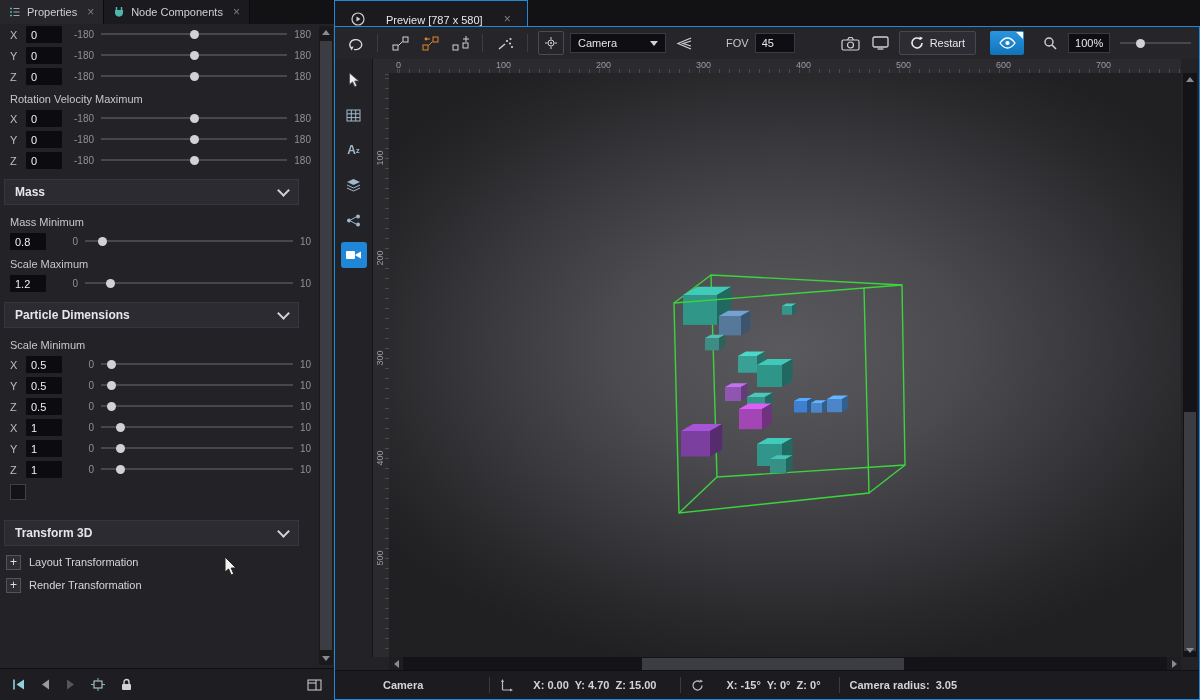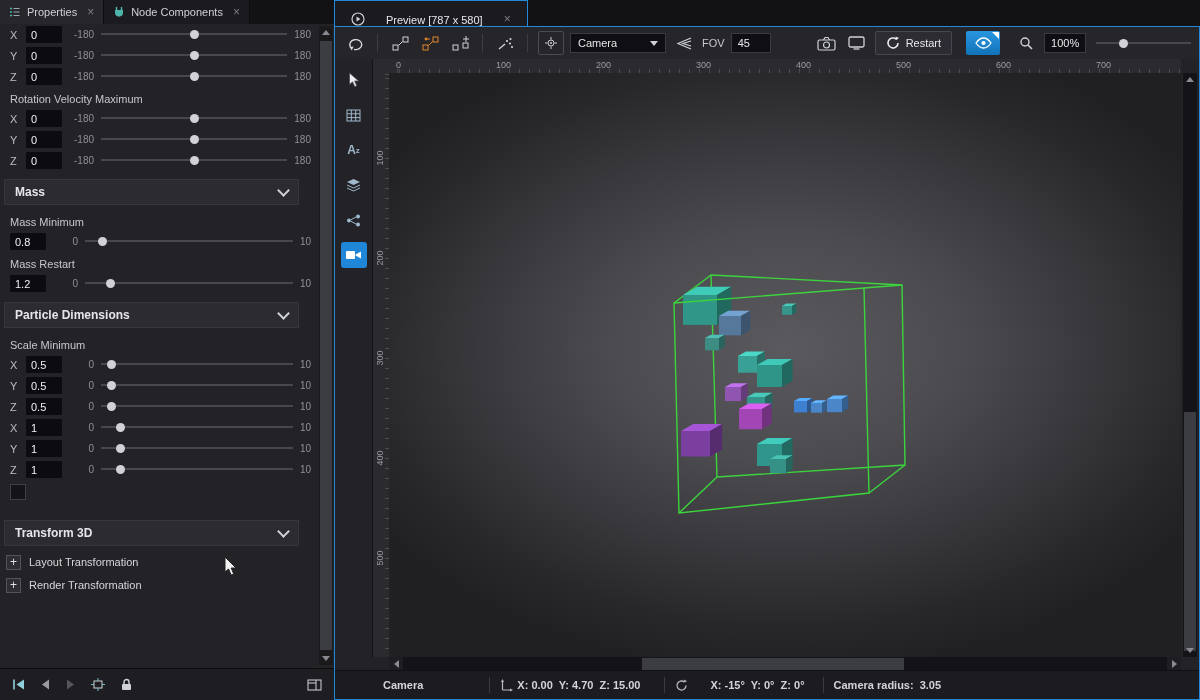--- a/index.html
+++ b/index.html
@@ -184,21 +184,21 @@
       <div class="prop-row">
         <span class="valbox">0.8</span>
         <span class="rlab minw">0</span>
         <div class="slider">
             <div class="track"></div>
             <div class="thumb" style="left: 8%;"></div>
           </div>
         <span class="rlab">10</span>
       </div>
 
-      <div class="group-label">Mass Restart</div>
+      <div class="group-label">Scale Maximum</div>
       <div class="prop-row">
         <span class="valbox">1.2</span>
         <span class="rlab minw">0</span>
         <div class="slider">
             <div class="track"></div>
             <div class="thumb" style="left: 12%;"></div>
           </div>
         <span class="rlab">10</span>
       </div>
 
@@ -402,21 +402,21 @@
         <div class="dropdown">
           <span>Camera</span>
           <span class="caret"></span>
         </div>
         <span class="tool-btn">
             <svg width="17" height="13" viewBox="0 0 17 13">
               <path d="M15 1 2 6.5 15 12" fill="none" stroke="#cfd2d6" stroke-width="1.2"></path>
               <path d="M15 4 7 6.5l8 2.5" fill="none" stroke="#cfd2d6" stroke-width="1.2"></path>
             </svg>
           </span>
-        <span style="color:#c6c6cc;">FOV</span>
+        <span style="color:#c6c6cc;margin-left:24px;">FOV</span>
         <div class="numbox">45</div>
         <span class="tool-btn" style="margin-left:38px;">
             <svg width="19" height="15" viewBox="0 0 19 15">
               <rect x="1" y="4" width="17" height="10" rx="1.5" fill="none" stroke="#cfd2d6" stroke-width="1.2"></rect>
               <circle cx="9.5" cy="9" r="3" fill="none" stroke="#cfd2d6" stroke-width="1.2"></circle>
               <path d="M6.5 4 8 1.5h3L12.5 4" fill="none" stroke="#cfd2d6" stroke-width="1.2"></path>
             </svg>
           </span>
         <span class="tool-btn">
             <svg width="17" height="14" viewBox="0 0 17 14">
@@ -585,21 +585,21 @@
 
       <div class="status-bar">
         <span style="margin-left:48px;">Camera</span>
         <div class="sb-sep" style="margin-left:66px;"></div>
         <span style="margin-left:10px;">
             <svg width="13" height="13" viewBox="0 0 13 13">
               <path d="M2.5 11h8.5M2.5 11V2" stroke="#b8bcc2" stroke-width="1.2"></path>
               <path d="M2.5 0 1 3h3zM13 11l-3-1.5v3z" fill="#b8bcc2"></path>
             </svg>
           </span>
-        <span style="margin-left:4px;white-space:pre;">X: 0.00  Y: 4.70  Z: 15.00</span>
+        <span style="margin-left:20px;white-space:pre;">X: 0.00  Y: 4.70  Z: 15.00</span>
         <div class="sb-sep" style="margin-left:24px;"></div>
         <span style="margin-left:10px;">
             <svg width="13" height="13" viewBox="0 0 13 13">
               <path d="M11 6.5a4.5 4.5 0 1 1-1.7-3.5" fill="none" stroke="#b8bcc2" stroke-width="1.3"></path>
               <path d="M9 .5l.4 3L12 2.2z" fill="#b8bcc2"></path>
             </svg>
           </span>
         <span style="margin-left:22px;white-space:pre;">X: -15°  Y: 0°  Z: 0°</span>
         <div class="sb-sep" style="margin-left:18px;"></div>
         <span style="margin-left:10px;">Camera radius:</span>

